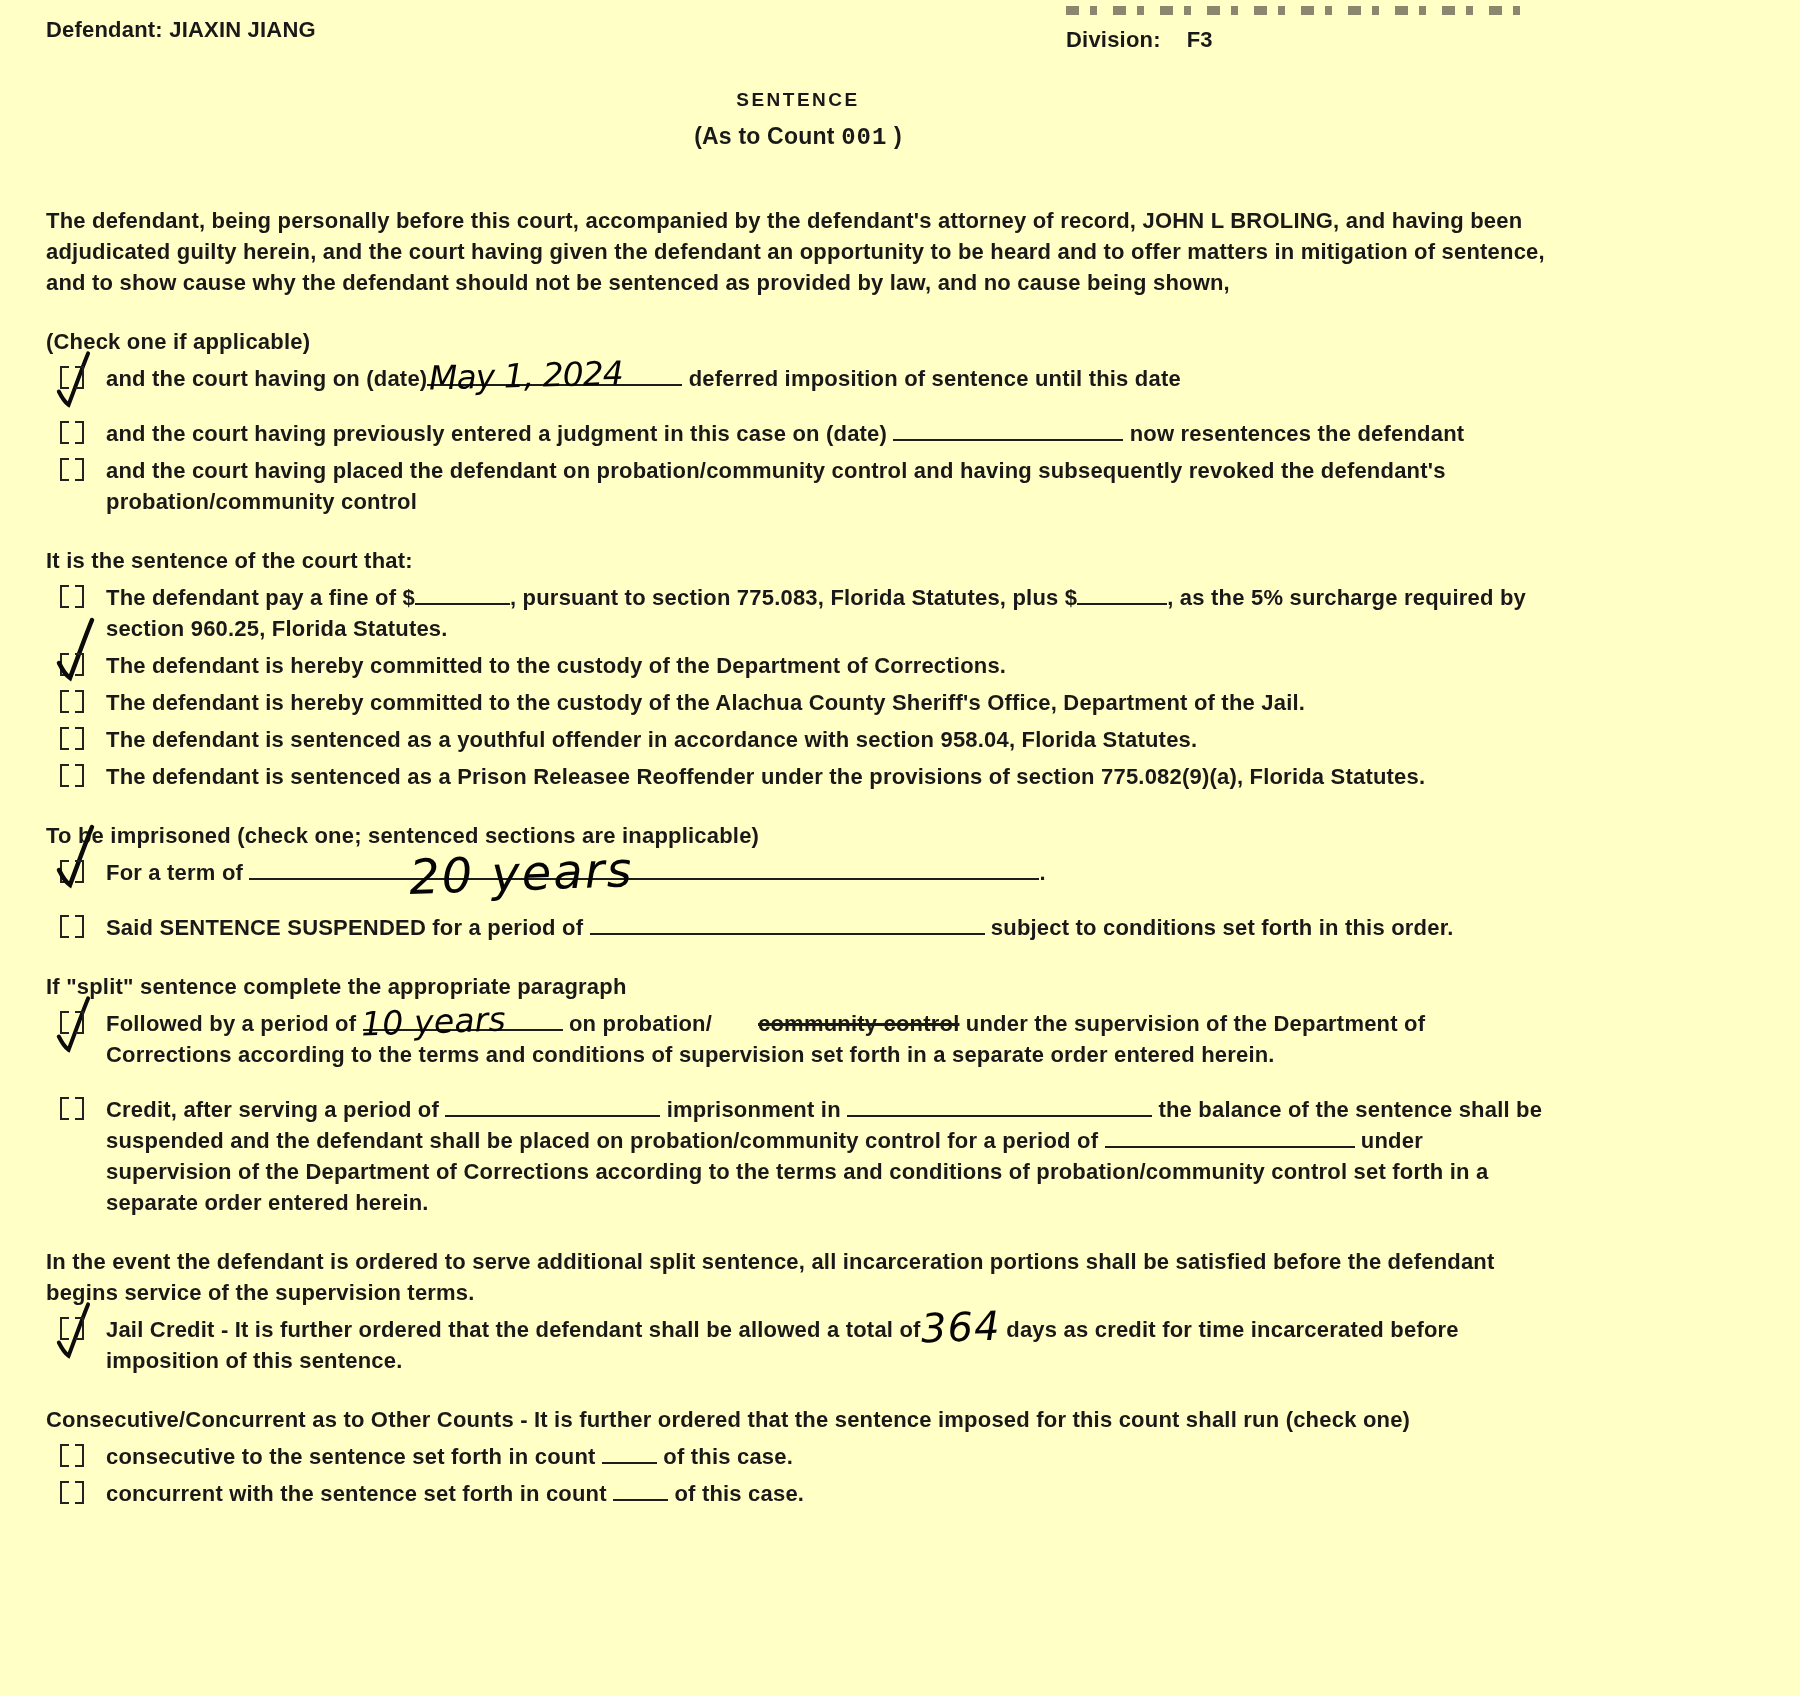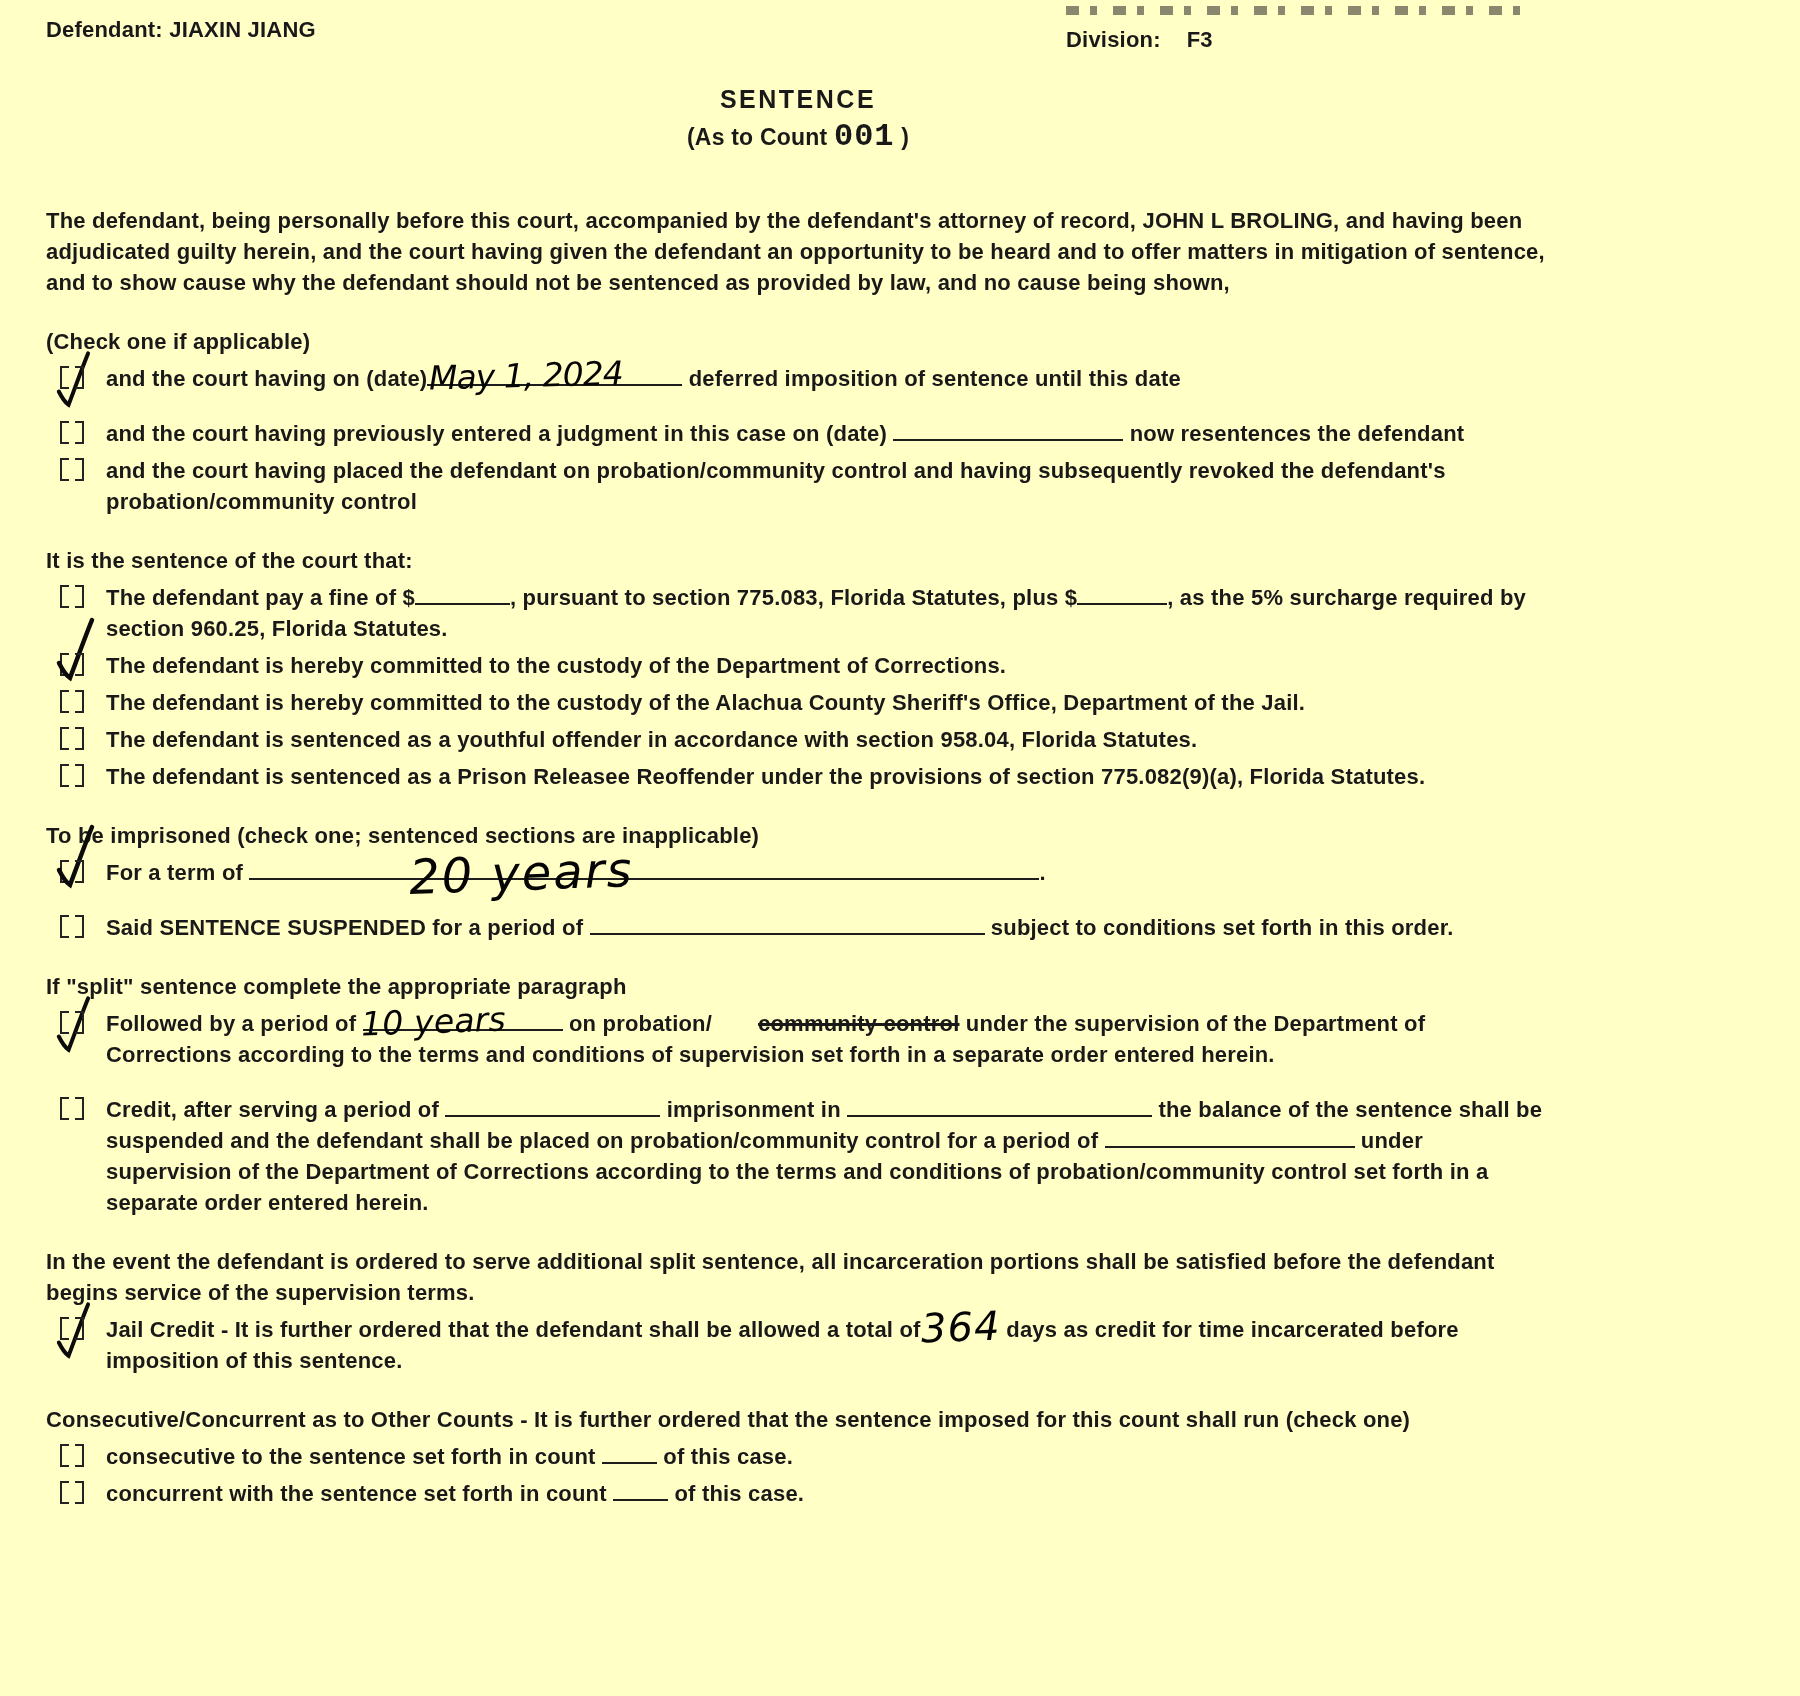--- a/index.html
+++ b/index.html
@@ -19,23 +19,23 @@
     filter:blur(0.32px) contrast(1.05);
   }
   .hdr { position:relative; height:44px; }
   .division { position:absolute; left:1020px; top:10px; white-space:nowrap; }
   .division .val { margin-left:26px; }
   .cutoff {
     position:absolute; left:1020px; top:-8px; width:470px; height:9px; opacity:.55;
     background:repeating-linear-gradient(90deg,#2a2a2a 0 13px, transparent 13px 24px, #2a2a2a 24px 31px, transparent 31px 47px);
   }
   .title-wrap { text-align:center; margin-top:26px; }
-  .title-main { font-size:25px; letter-spacing:2.5px; }
+  .title-main { font-size:19px; letter-spacing:2.5px; }
   .title-sub { margin-top:6px; font-size:23px; }
-  .title-sub .cnt { font-family:"Liberation Mono", monospace; font-size:32px; letter-spacing:1px; }
+  .title-sub .cnt { font-family:"Liberation Mono", monospace; font-size:24px; letter-spacing:1px; }
   .para { margin-top:52px; }
   .section { margin-top:28px; }
   .heading { margin:0; }
   .item { position:relative; margin:6px 0 0 8px; padding-left:52px; }
   .item.gap-lg { margin-top:24px; }
   
   .box { position:absolute; left:6px; top:3px; width:24px; height:23px; }
   .box::before, .box::after { content:""; position:absolute; top:0; bottom:0; width:7px; border:2.6px solid #262626; }
   .box::before { left:0; border-right:none; }
   .box::after  { right:0; border-left:none; }

